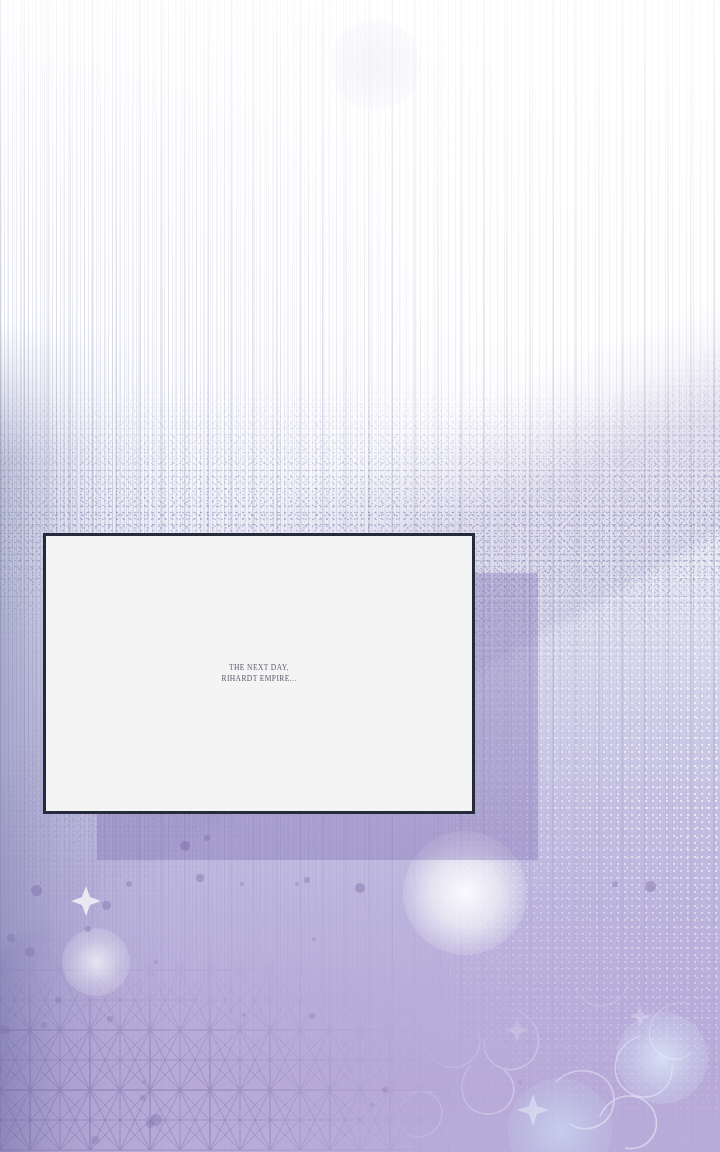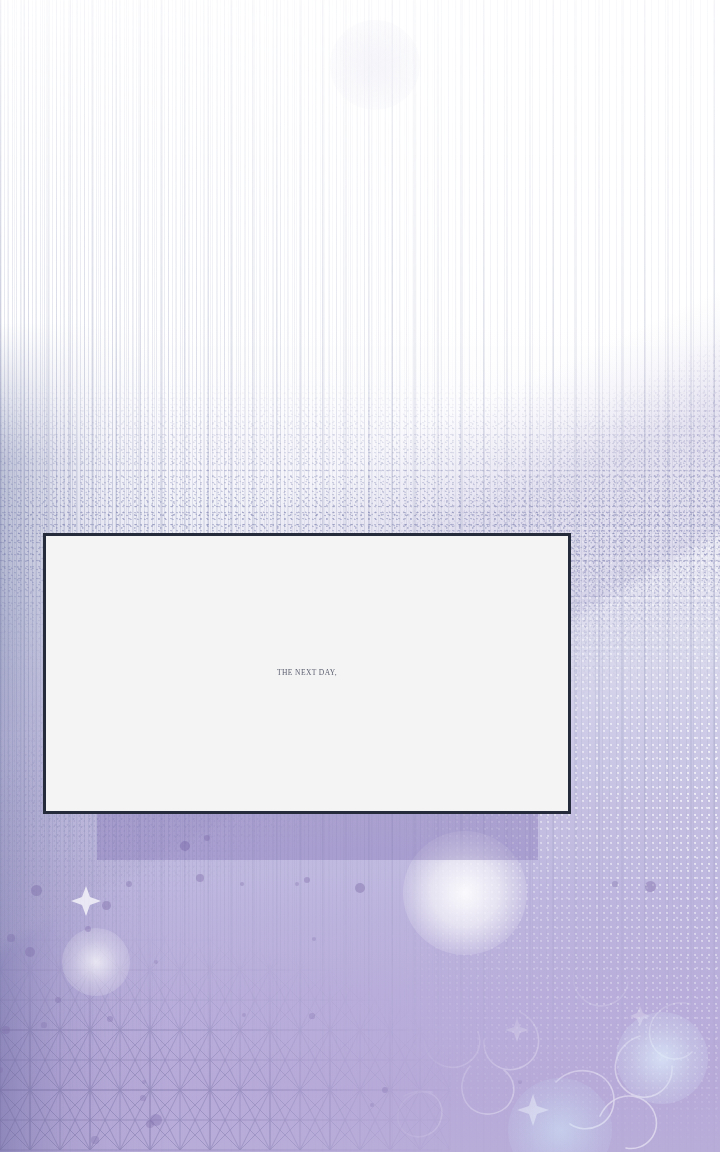--- a/index.html
+++ b/index.html
@@ -187,21 +187,21 @@
   
   #shadow-block {
     position:absolute;
     left:97px; top:573px; width:441px; height:287px;
     background:rgba(112,93,170,0.30);
     pointer-events:none;
   }
   
   #caption-box {
     position:absolute;
-    left:43px; top:533px; width:528px; height:281px;
+    left:43px; top:533px; width:432px; height:281px;
     background:#f4f4f5;
     border:3px solid #262b3c;
     box-shadow:0 0 0 0 rgba(0,0,0,0);
     display:flex; align-items:center; justify-content:center;
   }
   #caption-inner {
     width:100%;
     text-align:center;
     color:#5a5d6d;
     font-family:"Liberation Serif", "DejaVu Serif", serif;
@@ -388,16 +388,17 @@
       <div class="dot" style="left: 517.6px; top: 1079.6px; width: 4.8px; height: 4.8px; background: rgb(125, 108, 168); opacity: 0.24;"></div>
       <div class="dot" style="left: 311.6px; top: 936.6px; width: 4.8px; height: 4.8px; background: rgb(125, 108, 168); opacity: 0.28;"></div>
       <div class="dot" style="left: 153.8px; top: 959.8px; width: 4.4px; height: 4.4px; background: rgb(125, 108, 168); opacity: 0.26;"></div>
     </div>
 
   <div id="shadow-block"></div>
 
   <div id="caption-box">
     <div id="caption-inner" style="font-size: 7.5px; line-height: 10.725px;">
       <span class="ln">THE NEXT DAY,</span>
+      <span class="ln">RIHARDT EMPIRE...</span>
     </div>
   </div>
 
 </div>
 
 </body></html>

